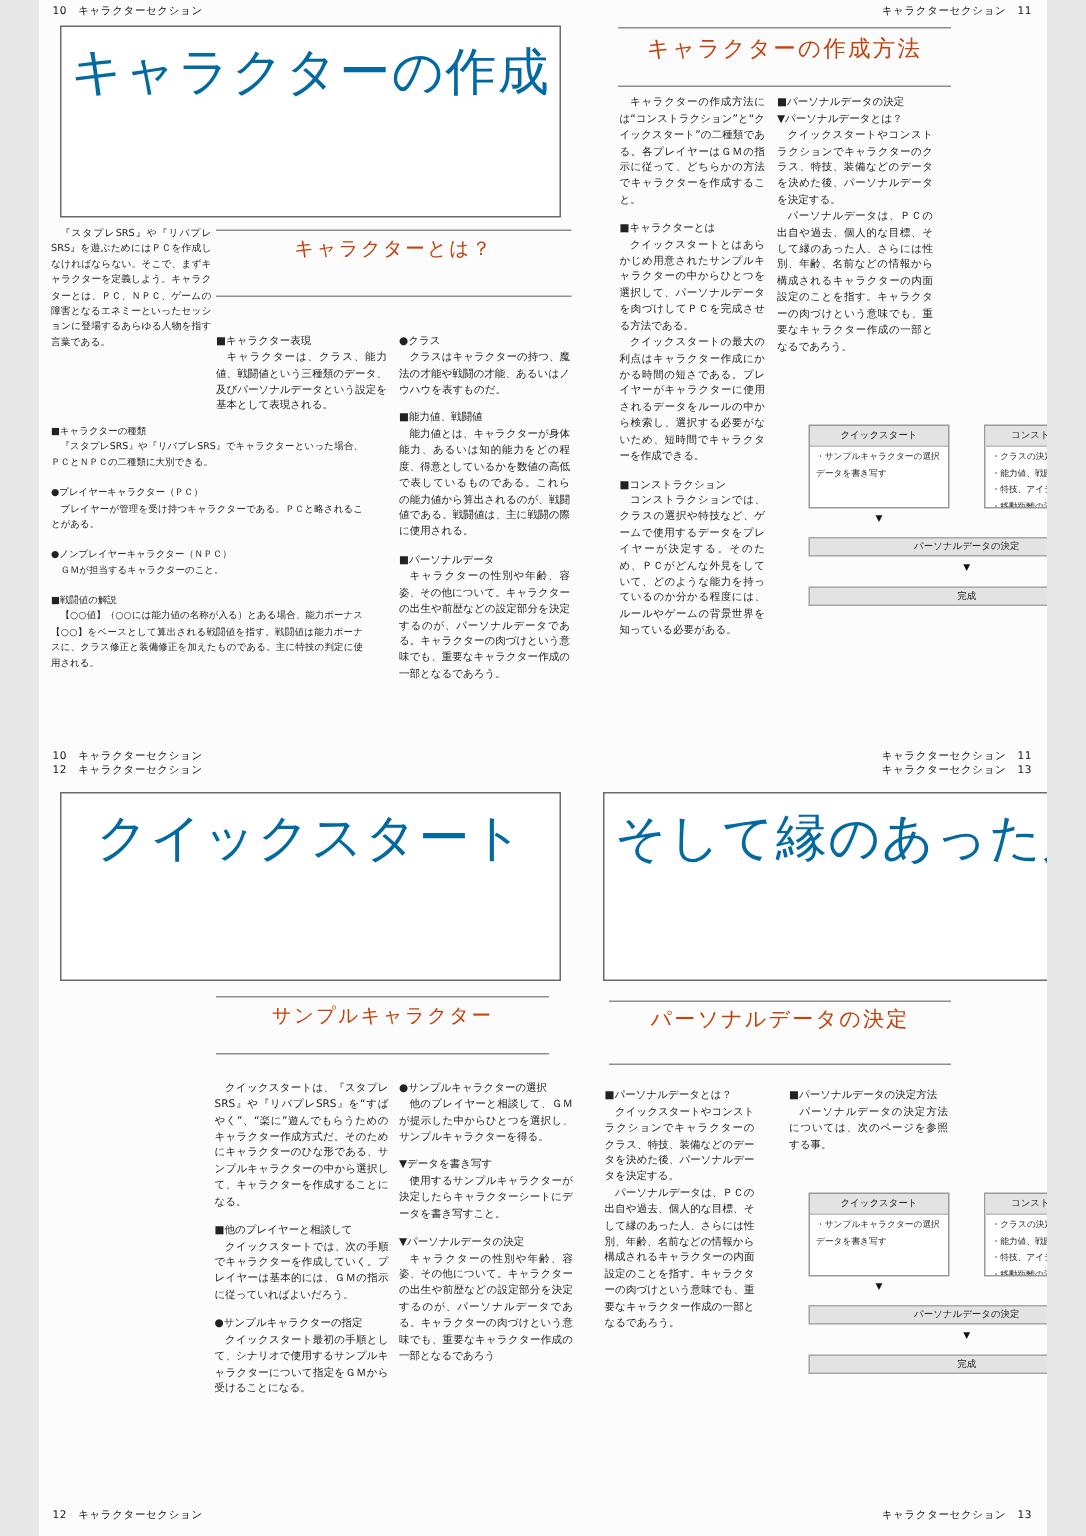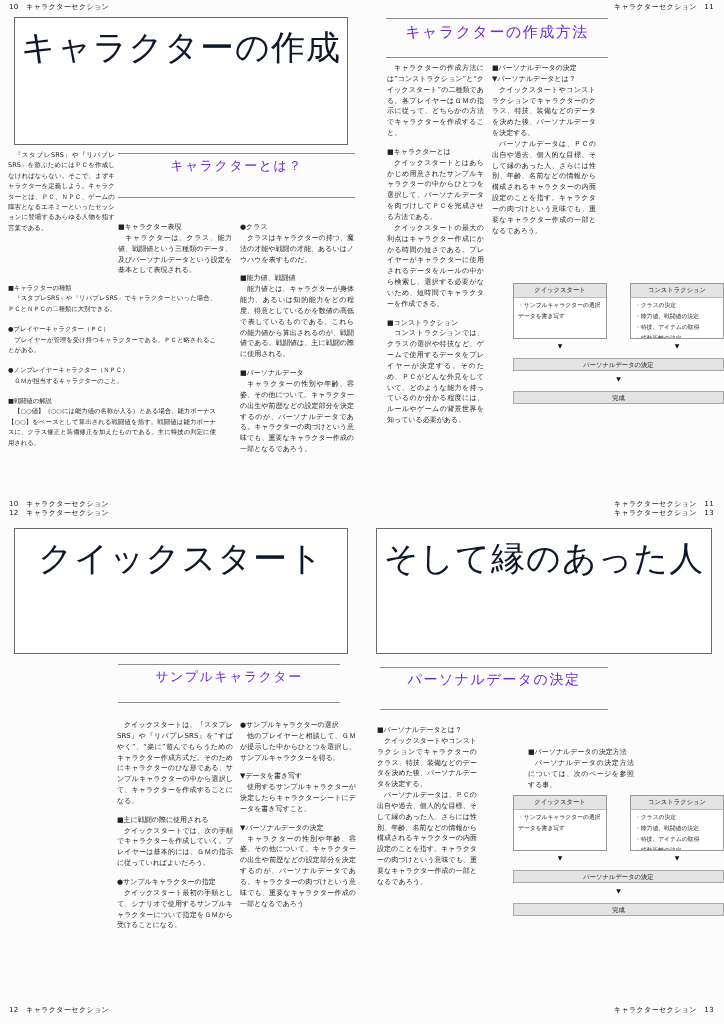--- a/index.html
+++ b/index.html
@@ -1,64 +1,64 @@
 <!DOCTYPE html>
 <html><head>
 <meta charset="utf-8">
 <style>
   html,body { margin:0; padding:0; background:#e8e8e8; }
   .canvas {
-    position:relative; width:724px; height:1024px; margin:0 auto;
+    position:relative; width:672px; height:1024px; margin:0 auto;
     background:#fcfcfc; overflow:hidden;
     font-family:"DejaVu Sans","Liberation Sans",sans-serif;
     color:#1f1f1f;
     -webkit-font-smoothing:antialiased;
   }
   
   .pg-num { position:absolute; font-size:7px; letter-spacing:.4px; color:#111; white-space:pre; line-height:1.3; }
   .ph-10 { left:9px; top:3px; }
   .ph-11 { right:10px; top:3px; text-align:right; }
   .ph-12 { left:9px; top:500px; }
   .ph-13 { right:10px; top:500px; text-align:right; }
   .pf-12 { left:9px; top:1006px; }
   .pf-13 { right:10px; top:1006px; text-align:right; }
 
   
   .title-box { position:absolute; border:1px solid #6a6a6a; background:#fff; box-sizing:border-box; }
   .tb10 { left:14px;  top:17px;  width:334px; height:128px; }
   .tb12 { left:14px;  top:528px; width:334px; height:126px; }
   .tb13 { left:376px; top:528px; width:336px; height:126px; }
-  .big-title { text-align:center; font-size:34px; font-weight:500; letter-spacing:1px; margin-top:7px; color:#0f172a; }
+  .big-title { text-align:center; font-size:34px; font-weight:500; letter-spacing:1px; margin-top:7px; color:#0369a1; }
 
   
   .sec-head { position:absolute; border-top:1px solid #8e8e8e; border-bottom:1px solid #8e8e8e; box-sizing:border-box; }
   .sh10 { left:118px; top:153px; width:237px; height:45px; }
   .sh11 { left:386px; top:18px;  width:222px; height:40px; }
   .sh12 { left:118px; top:664px; width:222px; height:39px; }
   .sh13 { left:380px; top:667px; width:228px; height:43px; }
-  .sec-title { text-align:center; font-size:13px; letter-spacing:1.5px; margin-top:3px; color:#6d28d9; }
+  .sec-title { text-align:center; font-size:13px; letter-spacing:1.5px; margin-top:3px; color:#c2410c; }
   .sh11 .sec-title { font-size:15px; margin-top:4px; }
   .sh13 .sec-title { font-size:14px; }
 
   
   .side-note {
     position:absolute; left:8px; top:150px; width:107px;
     font-size:6.5px; line-height:1.6; text-align:justify; text-indent:1em; color:#222;
   }
 
   
   .col { position:absolute; font-size:7px; line-height:1.55; text-align:justify; color:#222; }
   .c10a { left:118px; top:222px; width:114px; }
   .c10b { left:240px; top:222px; width:114px; }
   .c11a { left:387px; top:63px;  width:97px;  }
   .c11b { left:492px; top:63px;  width:104px; }
   .c12a { left:117px; top:720px; width:116px; }
   .c12b { left:240px; top:720px; width:116px; }
   .c13a { left:377px; top:725px; width:100px; }
-  .c13b { left:500px; top:747px; width:106px;margin-left:28px; }
+  .c13b { left:500px; top:725px; width:106px; }
   .col .h { margin-top:8px; }
   .col .h:first-child, .col .h.tight { margin-top:0; }
   .col .p { text-indent:1em; }
 
   
   .notes { position:absolute; left:8px; top:283px; width:208px; font-size:6.3px; line-height:1.65; text-align:justify; color:#222; }
   .notes .h { margin-top:10px; }
   .notes .h:first-child { margin-top:0; }
   .notes .p { text-indent:1em; }
 
@@ -173,21 +173,21 @@
   <div class="title-box tb12">
     <div class="big-title">クイックスタート</div>
   </div>
 
   <div class="sec-head sh12">
     <div class="sec-title">サンプルキャラクター</div>
   </div>
 
   <div class="col c12a">
     <div class="p">クイックスタートは、『スタプレSRS』や『リバプレSRS』を“すばやく”、“楽に”遊んでもらうためのキャラクター作成方式だ。そのためにキャラクターのひな形である、サンプルキャラクターの中から選択して、キャラクターを作成することになる。</div>
-    <div class="h">■主に戦闘の際に使用される</div>
+    <div class="h">■他のプレイヤーと相談して</div>
     <div class="p">クイックスタートでは、次の手順でキャラクターを作成していく。プレイヤーは基本的には、ＧＭの指示に従っていればよいだろう。</div>
     <div class="h">●サンプルキャラクターの指定</div>
     <div class="p">クイックスタート最初の手順として、シナリオで使用するサンプルキャラクターについて指定をＧＭから受けることになる。</div>
   </div>
 
   <div class="col c12b">
     <div class="h">●サンプルキャラクターの選択</div>
     <div class="p">他のプレイヤーと相談して、ＧＭが提示した中からひとつを選択し、サンプルキャラクターを得る。</div>
     <div class="h">▼データを書き写す</div>
     <div class="p">使用するサンプルキャラクターが決定したらキャラクターシートにデータを書き写すこと。</div>

